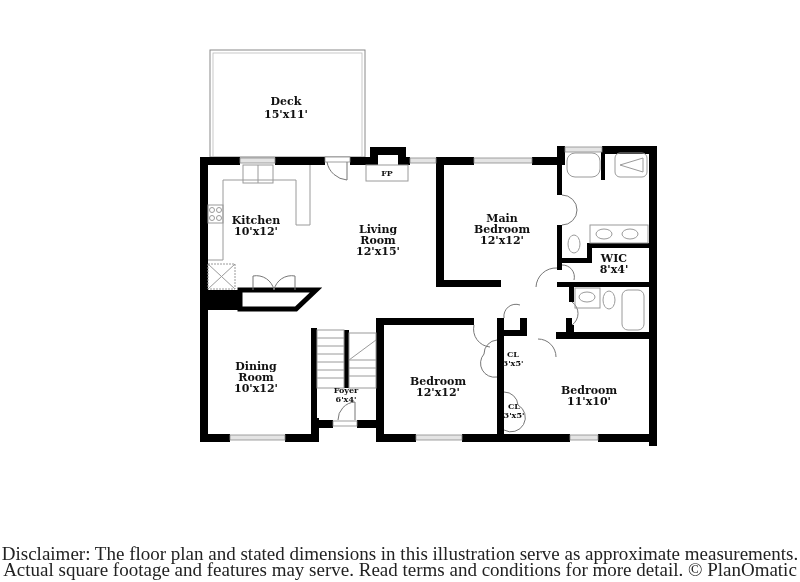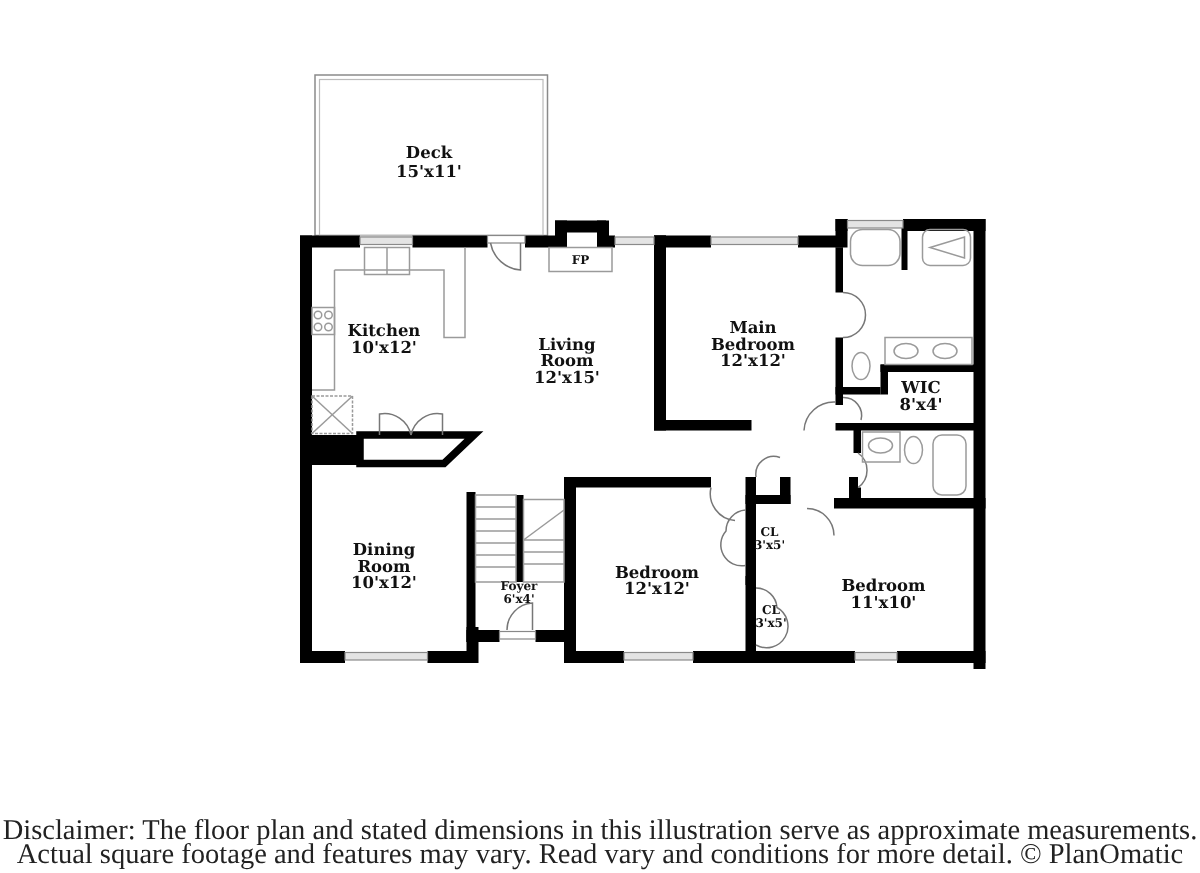--- a/index.html
+++ b/index.html
@@ -228,13 +228,13 @@
     <text class="room-label lbl-sm" x="514" y="409">CL</text>
     <text class="room-label lbl-sm" x="514" y="418">3'x5'</text>
   </g>
   <g>
     <text class="room-label lbl-lg" x="589" y="394">Bedroom</text>
     <text class="room-label lbl-lg" x="589" y="405">11'x10'</text>
   </g>
 </svg>
 
 <div class="disclaimer" style="top:546px;">Disclaimer: The floor plan and stated dimensions in this illustration serve as approximate measurements.</div>
-<div class="disclaimer" style="top:562px;">Actual square footage and features may vary. Read vary and conditions for more detail. © PlanOmatic</div>
+<div class="disclaimer" style="top:562px;">Actual square footage and features may serve. Read terms and conditions for more detail. © PlanOmatic</div>
 
 </body></html>

